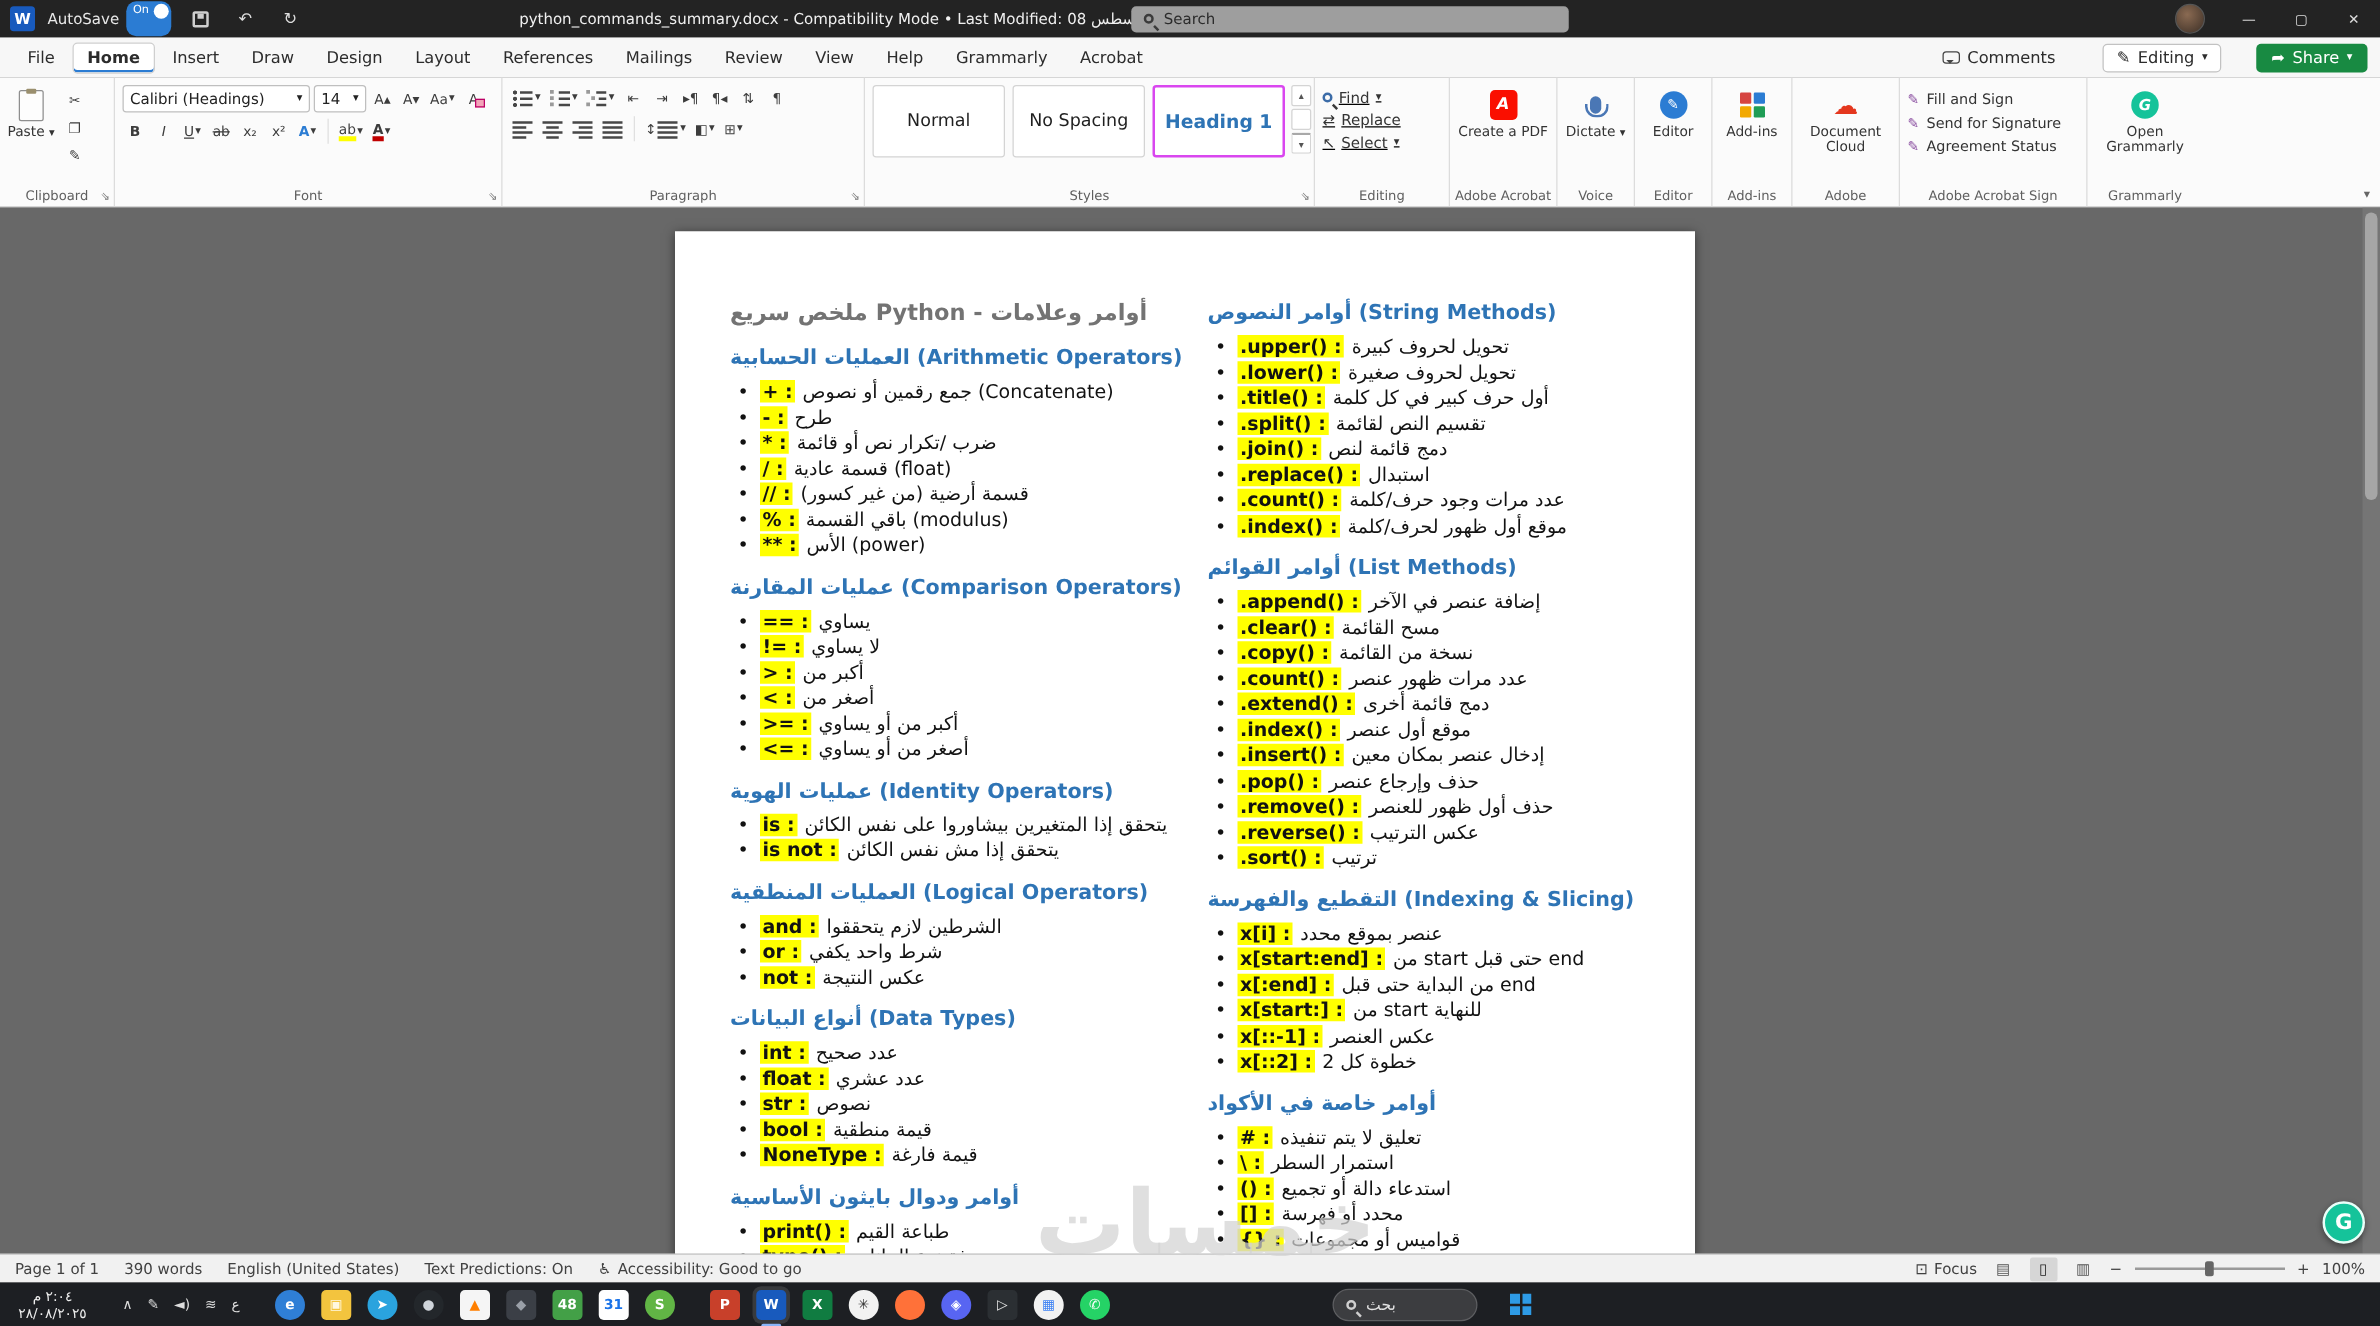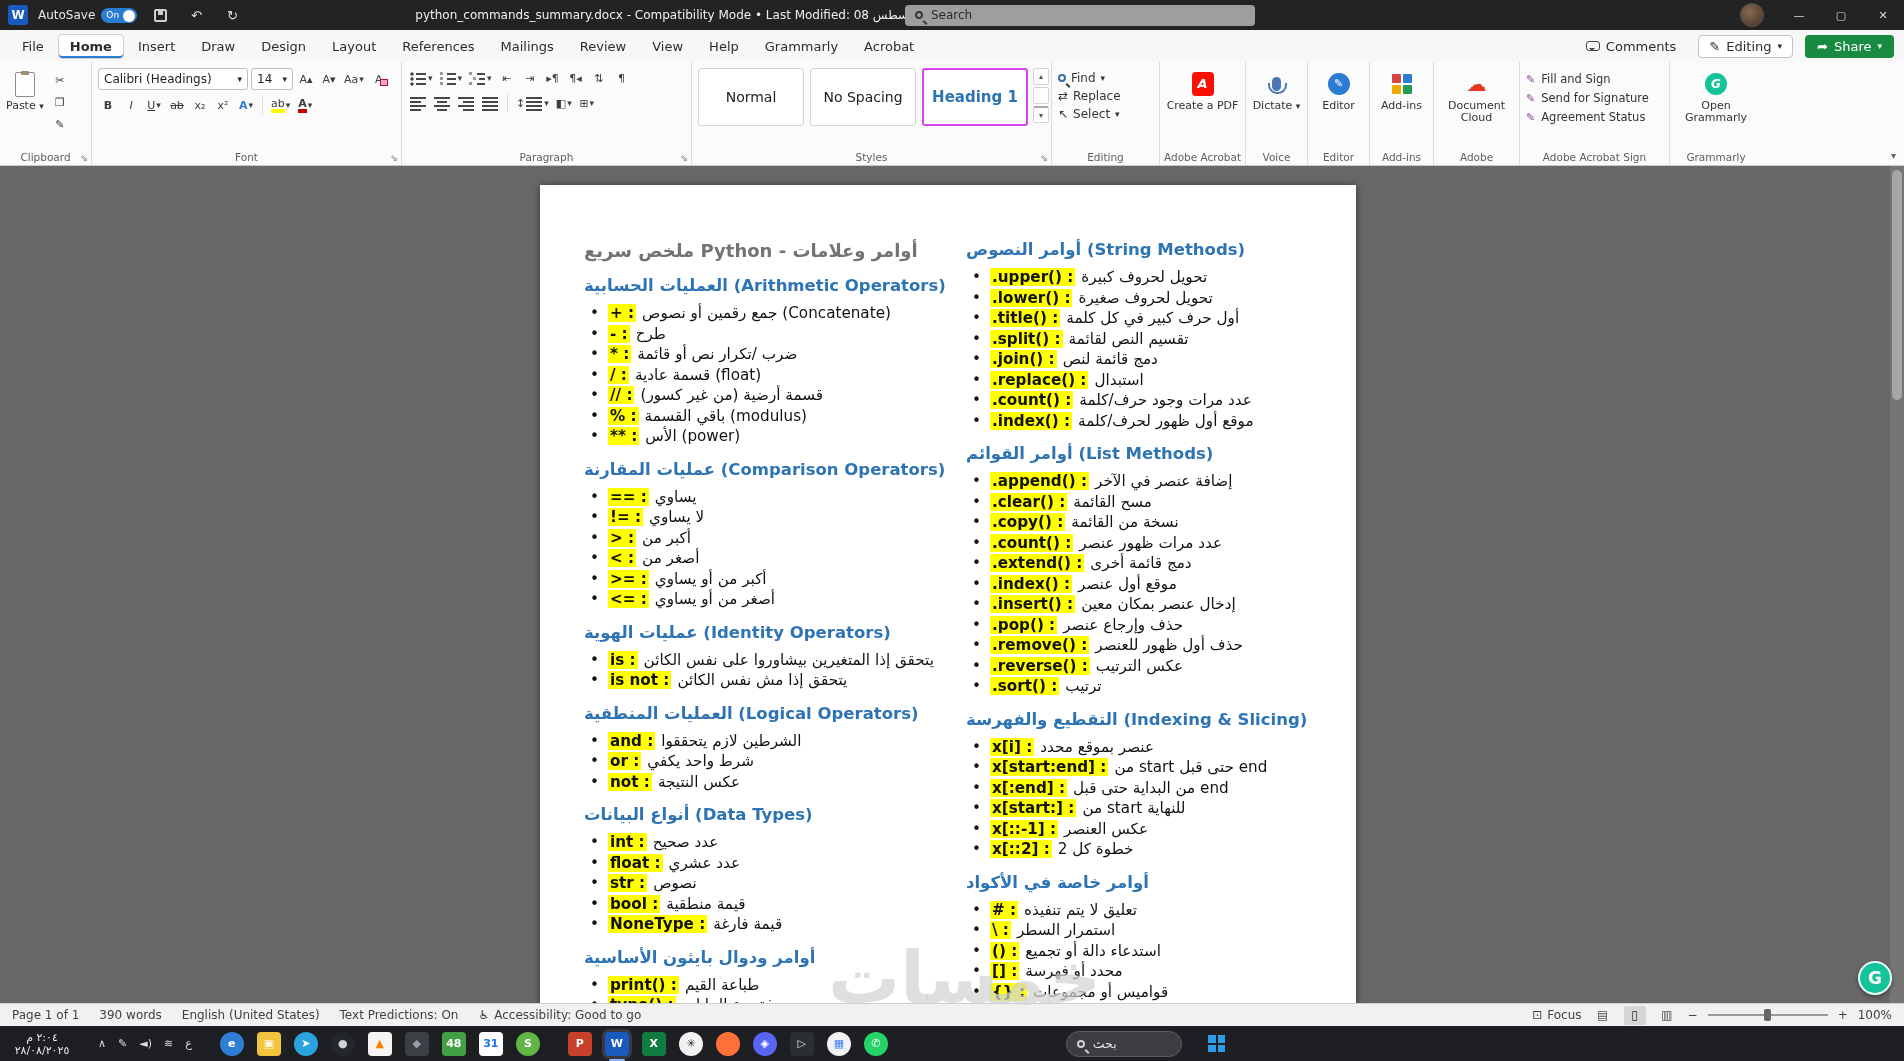--- a/index.html
+++ b/index.html
@@ -4,42 +4,42 @@
 <style>
   html,body{margin:0;padding:0;background:#111;}
   *{box-sizing:border-box;font-family:"DejaVu Sans",sans-serif;}
   #screen{position:relative;width:1904px;height:1061px;overflow:hidden;background:#686868;}
 
   
   #titlebar{position:absolute;top:0;left:0;right:0;height:30px;background:#232323;display:flex;align-items:center;color:#e8e8e8;font-size:12px;}
   .tb-left{display:flex;align-items:center;gap:10px;padding-left:8px;}
   .word-logo{width:20px;height:20px;background:#185abd;color:#fff;border-radius:3px;display:flex;align-items:center;justify-content:center;font-weight:bold;font-size:12px;}
   .autosave{display:flex;align-items:center;gap:6px;}
-  .toggle{position:relative;width:36px;height:15px;background:#2b7cd3;border-radius:8px;display:inline-block;}
+  .toggle{position:relative;width:36px;height:28px;background:#2b7cd3;border-radius:8px;display:inline-block;}
   .toggle .knob{position:absolute;right:2px;top:2px;width:12px;height:12px;border-radius:50%;background:#fff;}
   .toggle .on{position:absolute;left:5px;top:2px;font-size:9px;color:#fff;}
   .tb-icon{width:26px;height:24px;display:flex;align-items:center;justify-content:center;color:#ddd;font-size:13px;cursor:default;}
   .ic-save{width:13px;height:13px;border:2px solid #cfcfcf;border-radius:2px;position:relative;}
   .ic-save::before{content:"";position:absolute;top:0;left:2px;width:5px;height:4px;background:#cfcfcf;}
   .tb-title{margin-left:170px;display:flex;align-items:center;gap:6px;white-space:nowrap;color:#f0f0f0;}
   .tb-search{position:absolute;left:905px;width:350px;height:21px;background:#9e9e9e;border-radius:4px;display:flex;align-items:center;gap:8px;padding:0 10px;color:#2b2b2b;}
   .mag{width:8px;height:8px;border:2px solid #3a3a3a;border-radius:50%;position:relative;display:inline-block;}
   .mag::after{content:"";position:absolute;left:7px;top:7px;width:2px;height:5px;background:#3a3a3a;transform:rotate(-45deg);}
   .mag.light{border-color:#cfcfcf;}.mag.light::after{background:#cfcfcf;}
   .tb-right{margin-left:auto;display:flex;align-items:center;}
   .avatar{width:24px;height:24px;border-radius:50%;background:radial-gradient(circle at 40% 35%,#8a6a52,#3c2f26);margin-right:14px;border:1px solid #555;}
   .winbtn{width:42px;height:30px;display:flex;align-items:center;justify-content:center;color:#dcdcdc;font-size:11px;}
   .chev{font-style:normal;font-size:9px;color:inherit;}
 
   
   #tabsrow{position:absolute;top:30px;left:0;right:0;height:32px;background:#f7f7f7;display:flex;align-items:center;padding:0 10px;font-size:13px;color:#2c2c2c;}
   .rtab{padding:4px 11px;border-radius:4px;border:1px solid transparent;white-space:nowrap;}
   #tabsrow .tabs{display:flex;align-items:center;gap:2px;}
   #tabsrow .tabs .rtab:nth-child(2){background:#fff;border-color:#cfcfcf;box-shadow:inset 0 -2px 0 #2b7cd3;font-weight:bold;}
-  .tabsright{margin-left:auto;display:flex;align-items:center;gap:12px;}
+  .tabsright{margin-left:auto;display:flex;align-items:center;gap:28px;}
   .pillbtn{display:flex;align-items:center;gap:6px;padding:3px 10px;border-radius:4px;}
   .pill-border{border:1px solid #c2c2c2;background:#fff;}
   .sharebtn{background:#188a42;color:#fff;border-radius:4px;padding:4px 12px;display:flex;align-items:center;gap:6px;}
   .ic-bubble{width:14px;height:10px;border:1.5px solid #444;border-radius:3px;position:relative;display:inline-block;}
   .ic-bubble::after{content:"";position:absolute;left:2px;bottom:-4px;border:3px solid transparent;border-top-color:#444;}
 
   
   #ribbon{position:absolute;top:62px;left:0;right:0;height:104px;background:#fbfbfb;border-bottom:1px solid #c9c9c9;display:flex;}
   .rgroup{position:relative;border-right:1px solid #dcdcdc;padding:6px 6px 0;flex:none;}
   .rg-label{position:absolute;bottom:2px;left:0;right:0;text-align:center;font-size:10.5px;color:#5f5f5f;}
@@ -75,21 +75,21 @@
   .il-al-j{background-image:linear-gradient(#474747,#474747),linear-gradient(#474747,#474747),linear-gradient(#474747,#474747),linear-gradient(#474747,#474747);background-size:16px 2px,16px 2px,16px 2px,16px 2px;background-position:0 1px,0 5px,0 9px,0 13px;}
   .styles-body{display:flex;gap:5px;align-items:flex-start;}
   .stylecards{display:flex;gap:6px;}
   .stylecard{width:106px;height:58px;background:#fff;border:1px solid #d4d4d4;border-radius:3px;display:flex;align-items:center;justify-content:center;}
   .stylecard .stylename{font-size:14px;color:#1f1f1f;}
   .stylecards .stylecard:nth-child(3){border:2px solid #d946ef;}
   .stylecards .stylecard:nth-child(3) .stylename{color:#2e74b5;font-size:15px;font-weight:bold;}
   .gal-arrows{display:flex;flex-direction:column;gap:2px;}
   .gbtn{width:16px;height:17px;border:1px solid #d4d4d4;background:#fff;display:flex;align-items:center;justify-content:center;font-size:8px;color:#555;border-radius:2px;}
   .gbtn.more{border-top:2px solid #a8a8a8;}
-  .edit-rows{display:flex;flex-direction:column;gap:4px;padding-top:3px;}
+  .edit-rows{display:flex;flex-direction:column;gap:4px;padding-top:3px;text-decoration:underline;}
   .edit-row{display:flex;align-items:center;gap:5px;font-size:12px;color:#333;}
   .bigonly{display:flex;justify-content:center;}
   .ic-pdf{width:22px;height:24px;background:#fa0f00;border-radius:4px;color:#fff;font-weight:bold;font-size:13px;display:flex;align-items:center;justify-content:center;}
   .ic-mic{position:relative;width:9px;height:14px;border-radius:5px;background:#4a77b5;}
   .ic-mic::after{content:"";position:absolute;left:-4px;top:6px;width:15px;height:9px;border:2px solid #4a77b5;border-top:none;border-radius:0 0 9px 9px;}
   .ic-editor{width:22px;height:22px;border-radius:50%;background:#2b7cd3;color:#fff;display:flex;align-items:center;justify-content:center;font-size:11px;}
   .ic-grid{width:20px;height:20px;display:grid;grid-template:1fr 1fr / 1fr 1fr;gap:2px;}
   .ic-grid i{border-radius:1px;}
   .ic-grid i:nth-child(1){background:#d64541}.ic-grid i:nth-child(2){background:#2b7cd3}
   .ic-grid i:nth-child(3){background:#f2a900}.ic-grid i:nth-child(4){background:#1f9d55}

